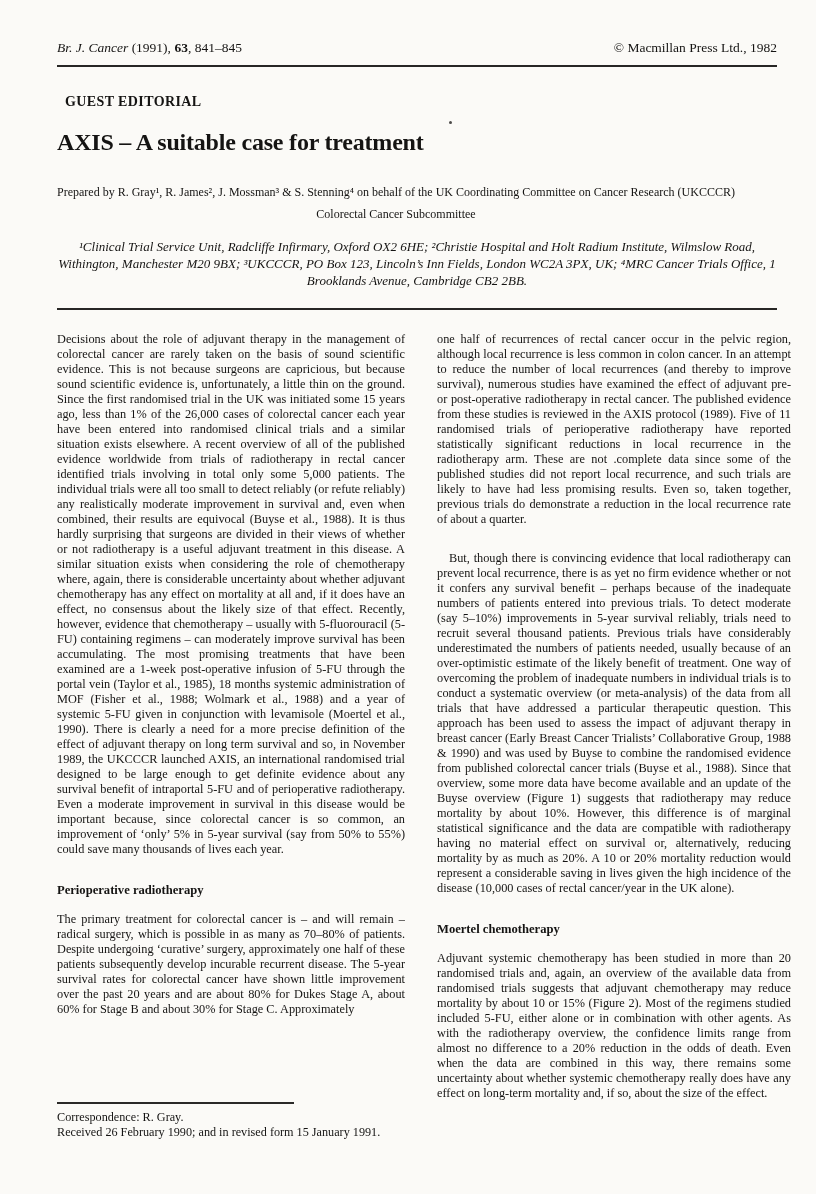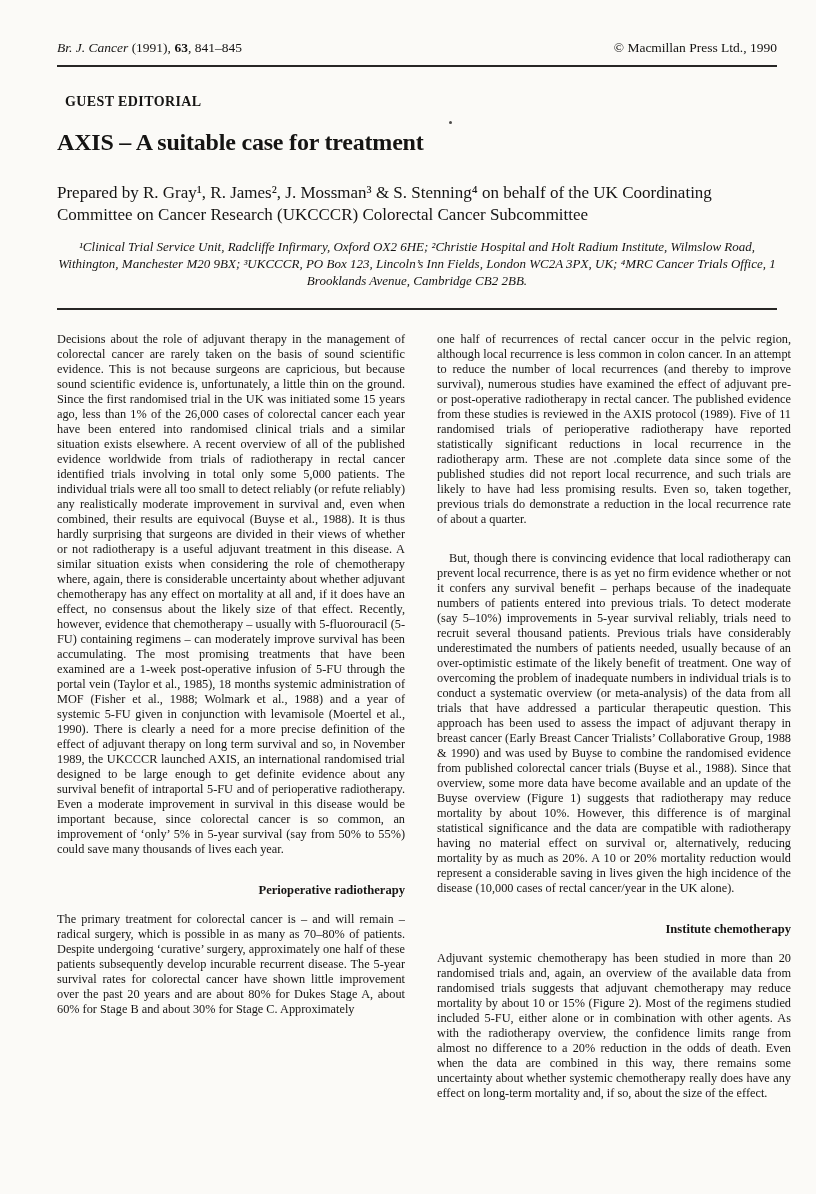--- a/index.html
+++ b/index.html
@@ -32,54 +32,54 @@
   }
   .title {
     position: absolute; left: 57px; top: 129px;
     font-size: 24px; font-weight: bold; letter-spacing: -0.2px; text-align: right;
   }
   .ink-speck {
     position: absolute; left: 449px; top: 121px;
     width: 3px; height: 3px; border-radius: 50%; background: #4c4a48;
   }
   .byline {
-    position: absolute; left: 57px; top: 182px; width: 706px;
-    font-size: 17px; line-height: 21.5px;
+    position: absolute; left: 43px; top: 182px; width: 706px;
+    font-size: 12px; line-height: 21.5px; text-align: center;
   }
   .affiliations {
     position: absolute; left: 57px; top: 238px; width: 720px;
     font-style: italic; font-size: 13px; line-height: 17px; text-align: center;
   }
   .columns {
     position: absolute; left: 57px; top: 332px; width: 720px;
     display: grid; grid-template-columns: 348px 354px; column-gap: 32px;
     font-size: 12.3px; line-height: 15px; text-align: justify;
   }
   .columns p { margin: 0; }
   .columns .indent { text-indent: 12px; margin-top: 24px; }
   .sec-heading {
-    font-size: 12.6px; font-weight: bold; text-align: right;
+    font-size: 12.6px; font-weight: bold; text-align: left;
     margin: 26px 0 14px 0;
   }
   .footnote {
     position: absolute; left: 57px; top: 1102px; width: 348px;
     font-size: 12.2px; line-height: 15px; text-align: left;
   }
   .footnote-rule { width: 237px; height: 2px; background: #2a2928; margin-bottom: 6px; }
 </style>
 </head>
 <body>
 
 <div class="page">
 
   <div class="header-row">
     <span class="journal-ref">
       <span class="it">Br. J. Cancer</span><span> (1991), </span><span class="bd">63</span><span>, 841–845</span>
     </span>
-    <span>© Macmillan Press Ltd., 1990</span>
+    <span>© Macmillan Press Ltd., 1982</span>
   </div>
 
   <div class="rule rule-top"></div>
 
   <div class="kicker">GUEST EDITORIAL</div>
 
   <div class="ink-speck"></div>
 
   <h1 class="title" style="margin:0;">AXIS – A suitable case for treatment</h1>
 
@@ -91,19 +91,24 @@
 
   <div class="columns">
     <div class="col">
       <p>Decisions about the role of adjuvant therapy in the management of colorectal cancer are rarely taken on the basis of sound scientific evidence. This is not because surgeons are capricious, but because sound scientific evidence is, unfortunately, a little thin on the ground. Since the first randomised trial in the UK was initiated some 15 years ago, less than 1% of the 26,000 cases of colorectal cancer each year have been entered into randomised clinical trials and a similar situation exists elsewhere. A recent overview of all of the published evidence worldwide from trials of radiotherapy in rectal cancer identified trials involving in total only some 5,000 patients. The individual trials were all too small to detect reliably (or refute reliably) any realistically moderate improvement in survival and, even when combined, their results are equivocal (Buyse et al., 1988). It is thus hardly surprising that surgeons are divided in their views of whether or not radiotherapy is a useful adjuvant treatment in this disease. A similar situation exists when considering the role of chemotherapy where, again, there is considerable uncertainty about whether adjuvant chemotherapy has any effect on mortality at all and, if it does have an effect, no consensus about the likely size of that effect. Recently, however, evidence that chemotherapy – usually with 5-fluorouracil (5-FU) containing regimens – can moderately improve survival has been accumulating. The most promising treatments that have been examined are a 1-week post-operative infusion of 5-FU through the portal vein (Taylor et al., 1985), 18 months systemic administration of MOF (Fisher et al., 1988; Wolmark et al., 1988) and a year of systemic 5-FU given in conjunction with levamisole (Moertel et al., 1990). There is clearly a need for a more precise definition of the effect of adjuvant therapy on long term survival and so, in November 1989, the UKCCCR launched AXIS, an international randomised trial designed to be large enough to get definite evidence about any survival benefit of intraportal 5-FU and of perioperative radiotherapy. Even a moderate improvement in survival in this disease would be important because, since colorectal cancer is so common, an improvement of ‘only’ 5% in 5-year survival (say from 50% to 55%) could save many thousands of lives each year.</p>
       <h3 class="sec-heading">Perioperative radiotherapy</h3>
       <p>The primary treatment for colorectal cancer is – and will remain – radical surgery, which is possible in as many as 70–80% of patients. Despite undergoing ‘curative’ surgery, approximately one half of these patients subsequently develop incurable recurrent disease. The 5-year survival rates for colorectal cancer have shown little improvement over the past 20 years and are about 80% for Dukes Stage A, about 60% for Stage B and about 30% for Stage C. Approximately</p>
     </div>
     <div class="col">
       <p>one half of recurrences of rectal cancer occur in the pelvic region, although local recurrence is less common in colon cancer. In an attempt to reduce the number of local recurrences (and thereby to improve survival), numerous studies have examined the effect of adjuvant pre- or post-operative radiotherapy in rectal cancer. The published evidence from these studies is reviewed in the AXIS protocol (1989). Five of 11 randomised trials of perioperative radiotherapy have reported statistically significant reductions in local recurrence in the radiotherapy arm. These are not .complete data since some of the published studies did not report local recurrence, and such trials are likely to have had less promising results. Even so, taken together, previous trials do demonstrate a reduction in the local recurrence rate of about a quarter.</p>
       <p class="indent">But, though there is convincing evidence that local radiotherapy can prevent local recurrence, there is as yet no firm evidence whether or not it confers any survival benefit – perhaps because of the inadequate numbers of patients entered into previous trials. To detect moderate (say 5–10%) improvements in 5-year survival reliably, trials need to recruit several thousand patients. Previous trials have considerably underestimated the numbers of patients needed, usually because of an over-optimistic estimate of the likely benefit of treatment. One way of overcoming the problem of inadequate numbers in individual trials is to conduct a systematic overview (or meta-analysis) of the data from all trials that have addressed a particular therapeutic question. This approach has been used to assess the impact of adjuvant therapy in breast cancer (Early Breast Cancer Trialists’ Collaborative Group, 1988 &amp; 1990) and was used by Buyse to combine the randomised evidence from published colorectal cancer trials (Buyse et al., 1988). Since that overview, some more data have become available and an update of the Buyse overview (Figure 1) suggests that radiotherapy may reduce mortality by about 10%. However, this difference is of marginal statistical significance and the data are compatible with radiotherapy having no material effect on survival or, alternatively, reducing mortality by as much as 20%. A 10 or 20% mortality reduction would represent a considerable saving in lives given the high incidence of the disease (10,000 cases of rectal cancer/year in the UK alone).</p>
-      <h3 class="sec-heading">Institute chemotherapy</h3>
+      <h3 class="sec-heading">Moertel chemotherapy</h3>
       <p>Adjuvant systemic chemotherapy has been studied in more than 20 randomised trials and, again, an overview of the available data from randomised trials suggests that adjuvant chemotherapy may reduce mortality by about 10 or 15% (Figure 2). Most of the regimens studied included 5-FU, either alone or in combination with other agents. As with the radiotherapy overview, the confidence limits range from almost no difference to a 20% reduction in the odds of death. Even when the data are combined in this way, there remains some uncertainty about whether systemic chemotherapy really does have any effect on long-term mortality and, if so, about the size of the effect.</p>
     </div>
   </div>
 
+  <div class="footnote">
+    <div class="footnote-rule"></div>
+    <div>Correspondence: R. Gray.</div>
+    <div>Received 26 February 1990; and in revised form 15 January 1991.</div>
+  </div>
 
 </div>
 
 </body></html>

